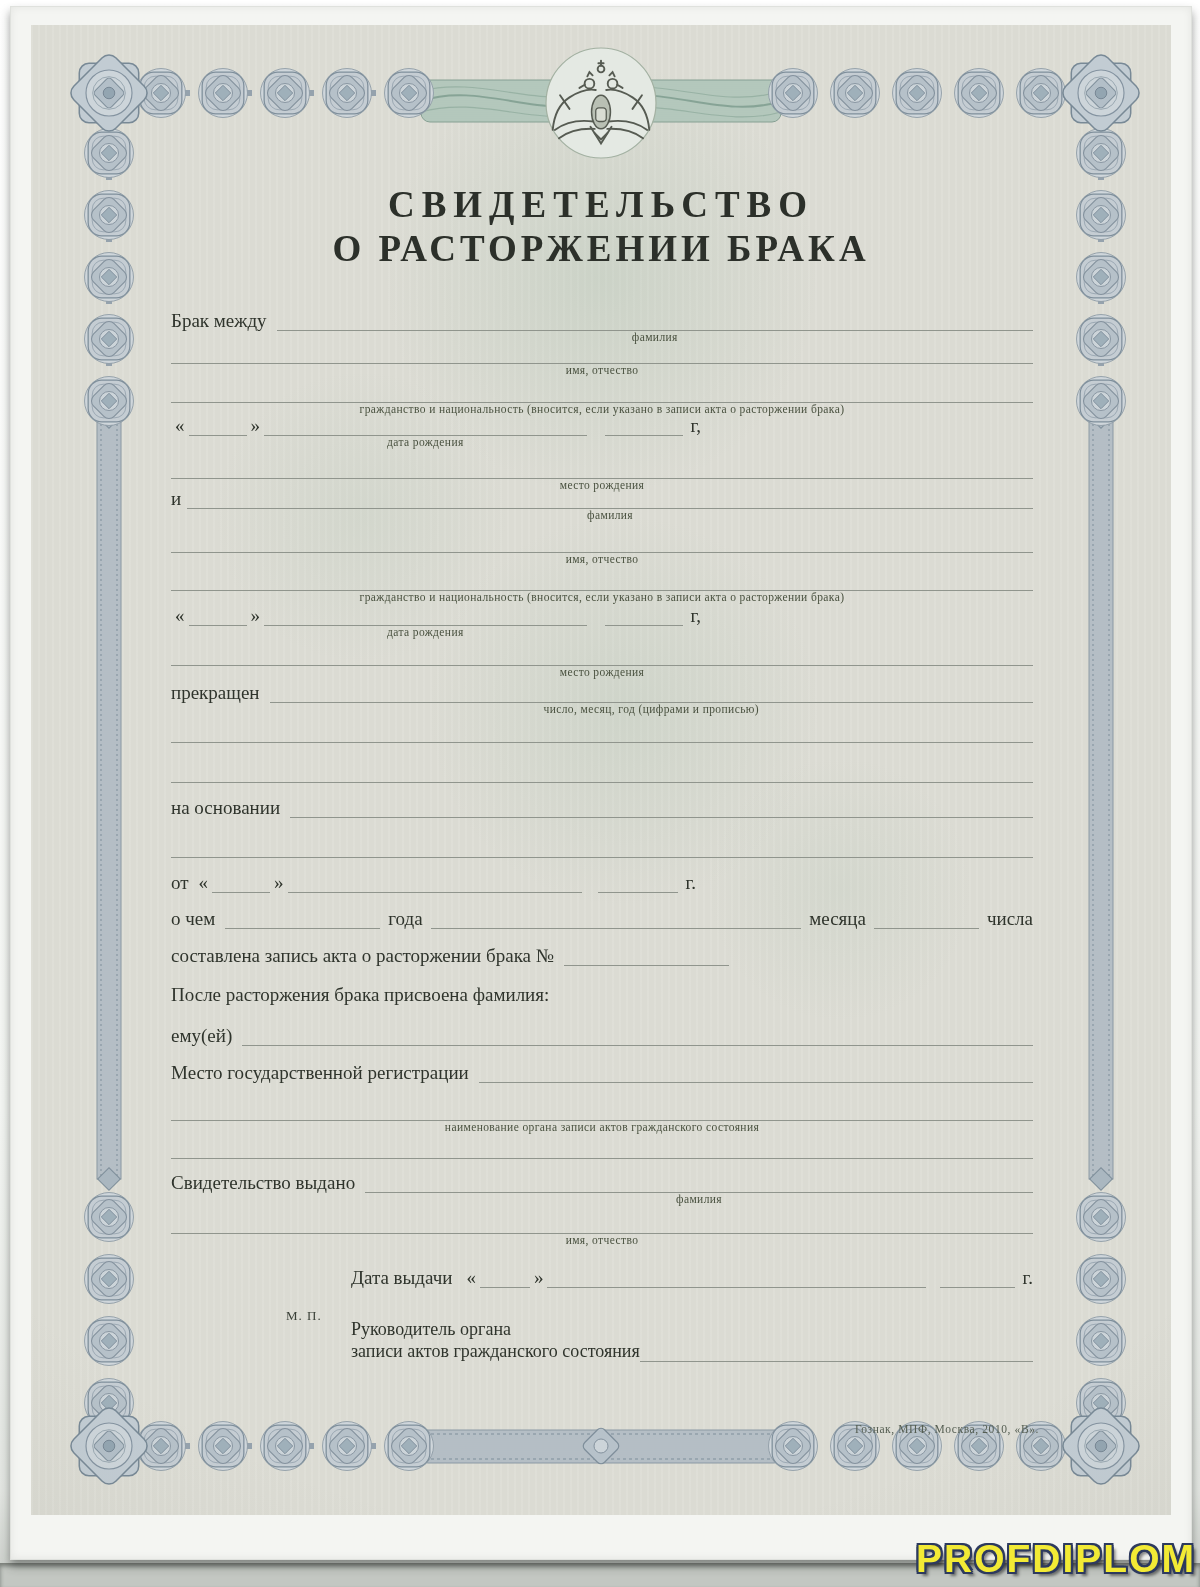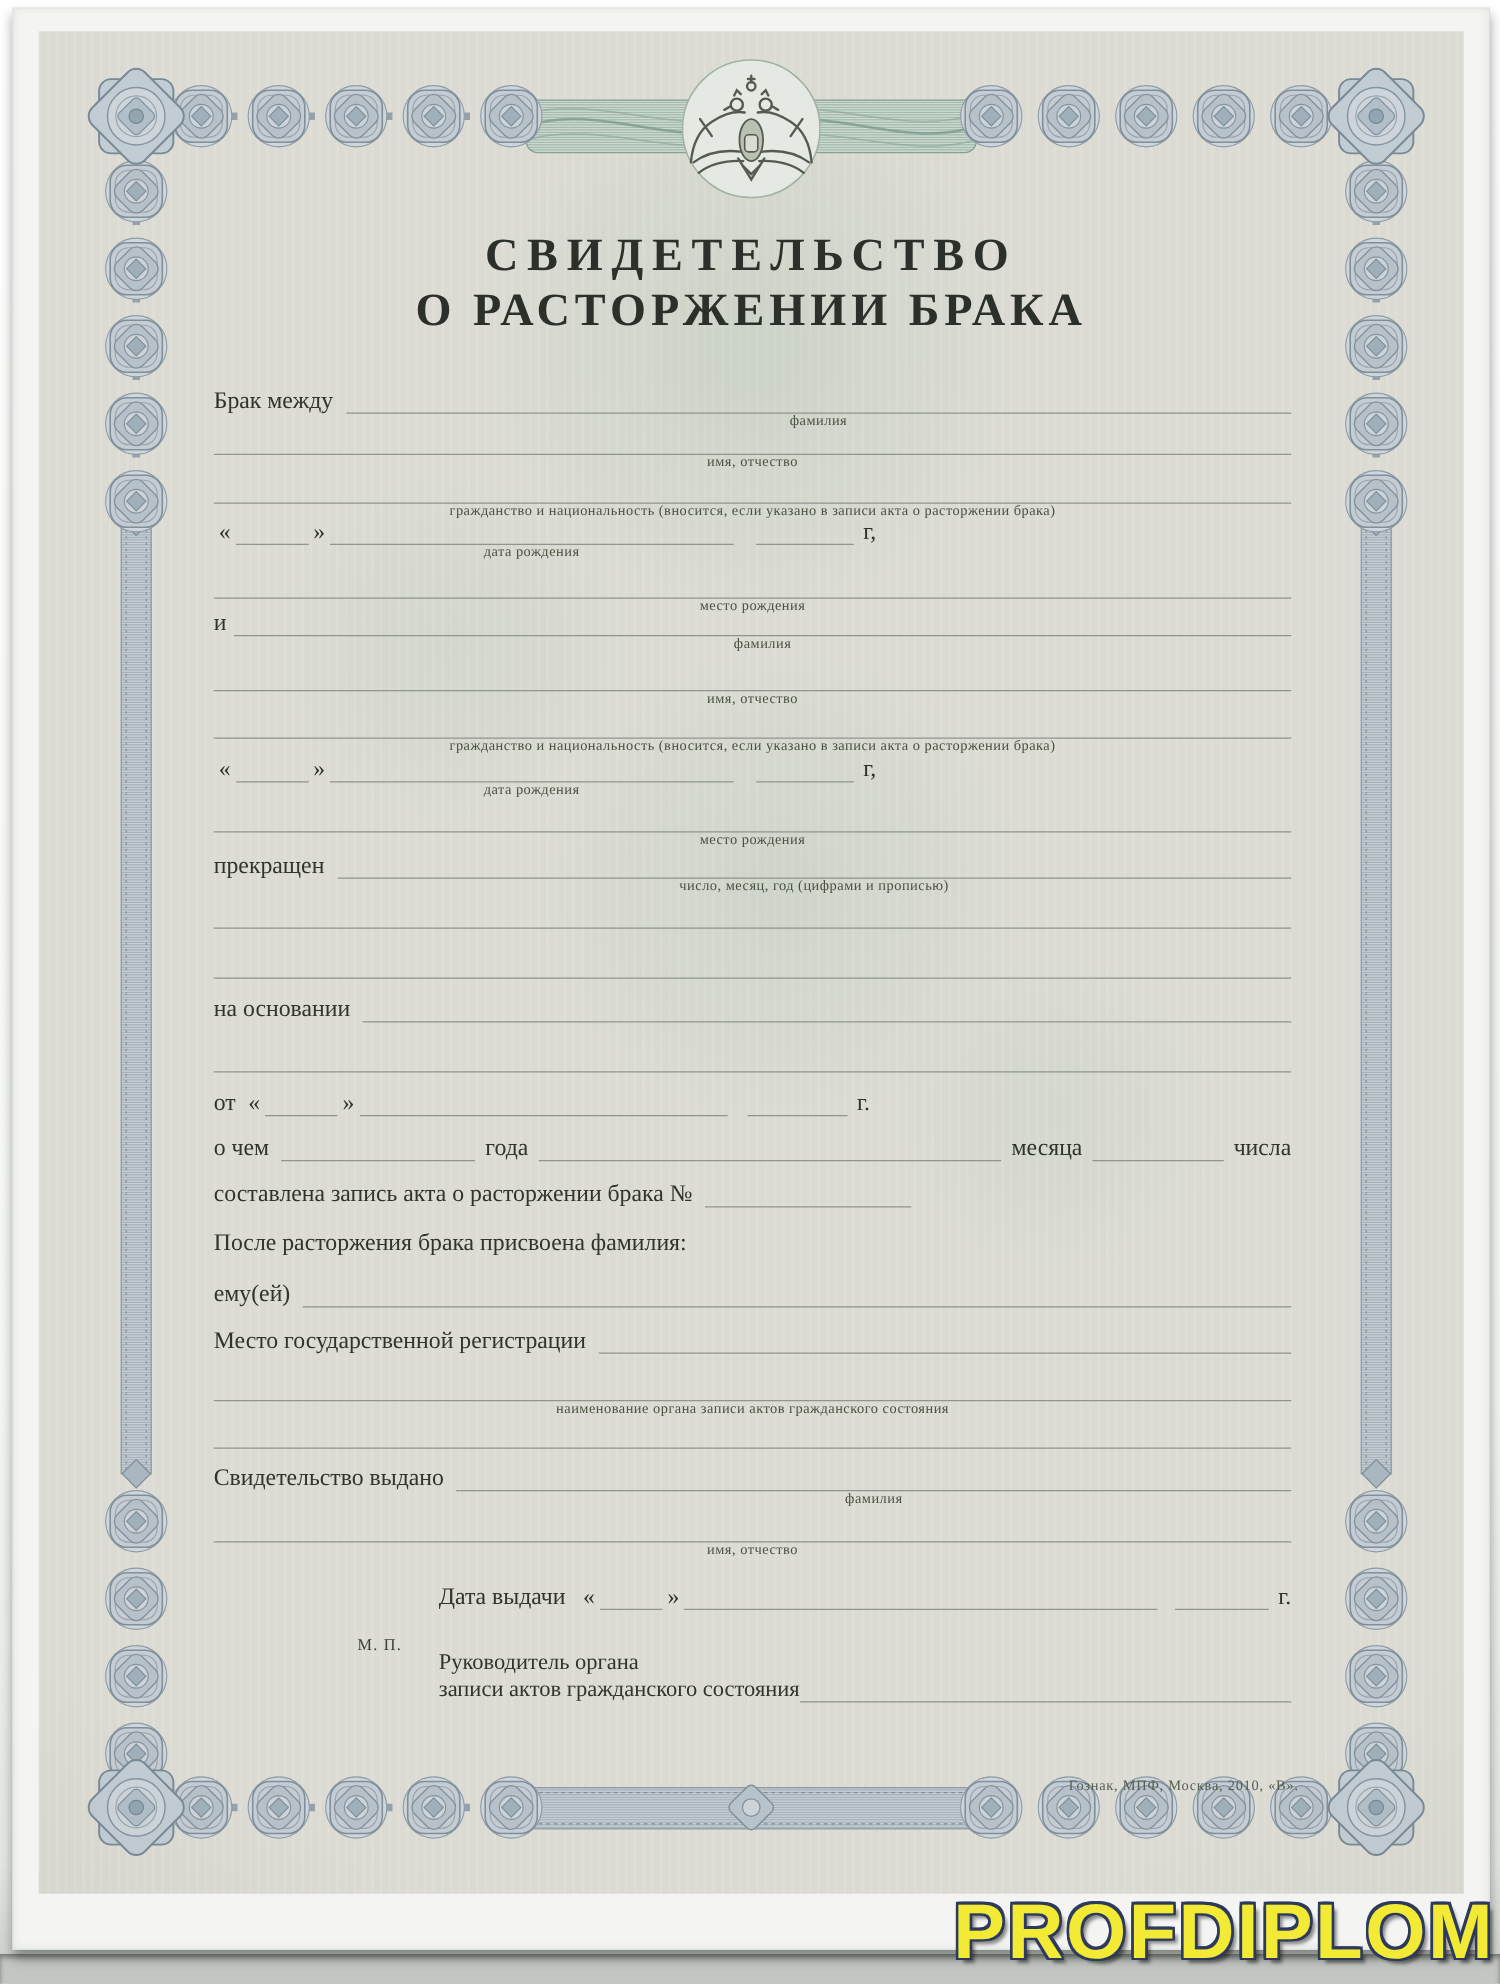--- a/index.html
+++ b/index.html
@@ -56,21 +56,21 @@
   .mp{position:absolute;left:255px;top:1283px;font-size:13px;letter-spacing:1px;color:#3a4038;}
   .head-block{position:absolute;left:320px;top:1294px;width:682px;font-size:18px;color:#2f342c;}
   .head-block .hl1{line-height:21px;}
   .head-block .hl2{line-height:21px;display:flex;align-items:flex-end;}
   .head-block .hl2 .seg{height:21px;}
   .imprint{position:absolute;right:132px;top:1398px;font-size:11.5px;color:#555e52;letter-spacing:.6px;}
 
   .wm{
     position:absolute;right:4px;bottom:6px;
     font-family:"Liberation Sans","DejaVu Sans",sans-serif;
-    font-weight:bold;font-size:62px;letter-spacing:2px;color:#f2ea35;
+    font-weight:bold;font-size:39px;letter-spacing:2px;color:#f2ea35;
     text-shadow:
       -2px -2px 0 #2d3a5e, 2px -2px 0 #2d3a5e, -2px 2px 0 #2d3a5e, 2px 2px 0 #2d3a5e,
       0 -2px 0 #2d3a5e, 0 2px 0 #2d3a5e, -2px 0 0 #2d3a5e, 2px 0 0 #2d3a5e,
       4px 4px 3px rgba(0,0,0,.45);
     padding-left: 48px;
   }
 </style>
 </head>
 <body>
 

